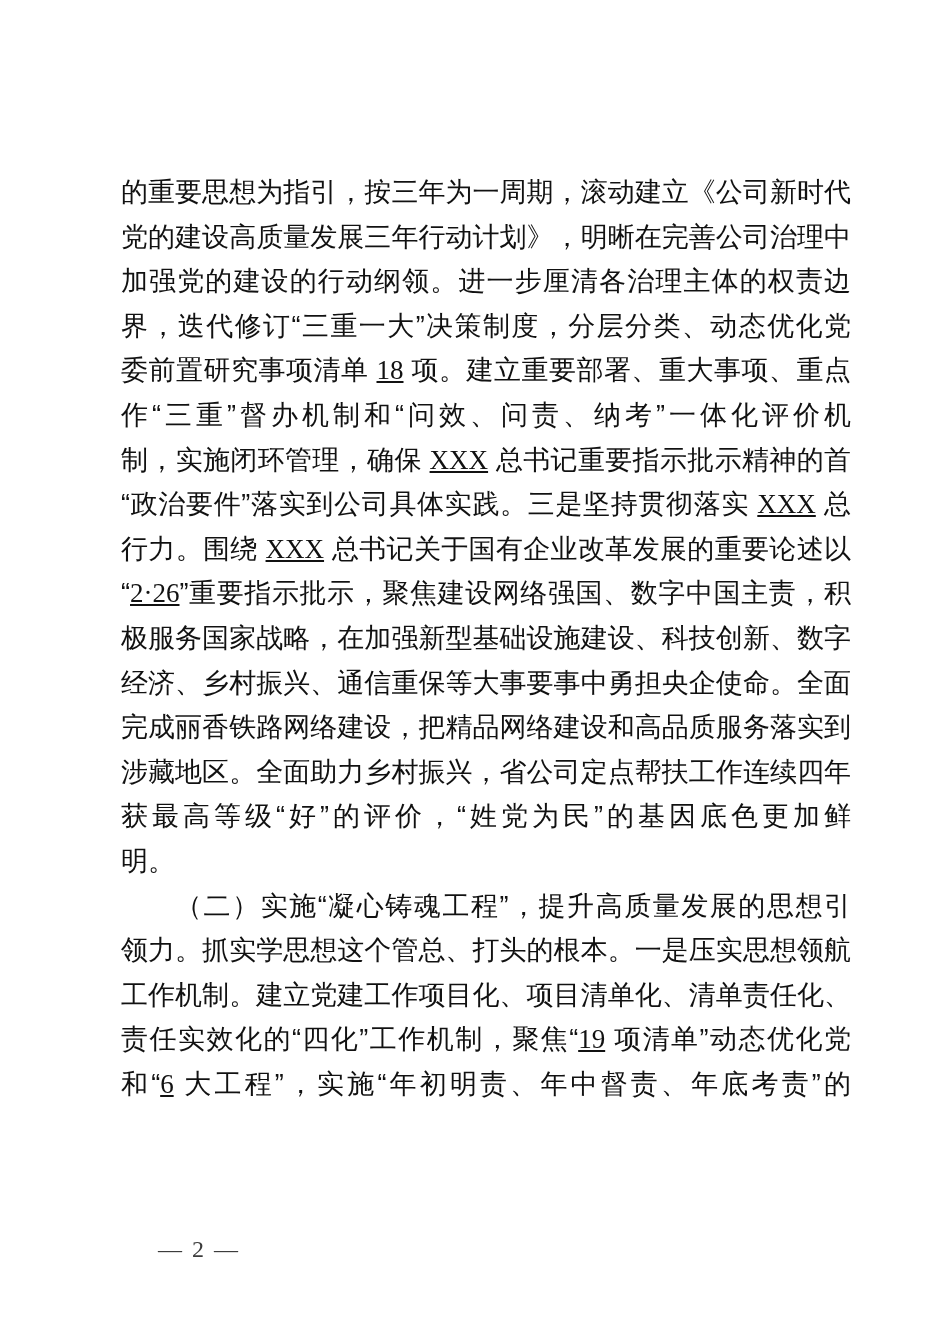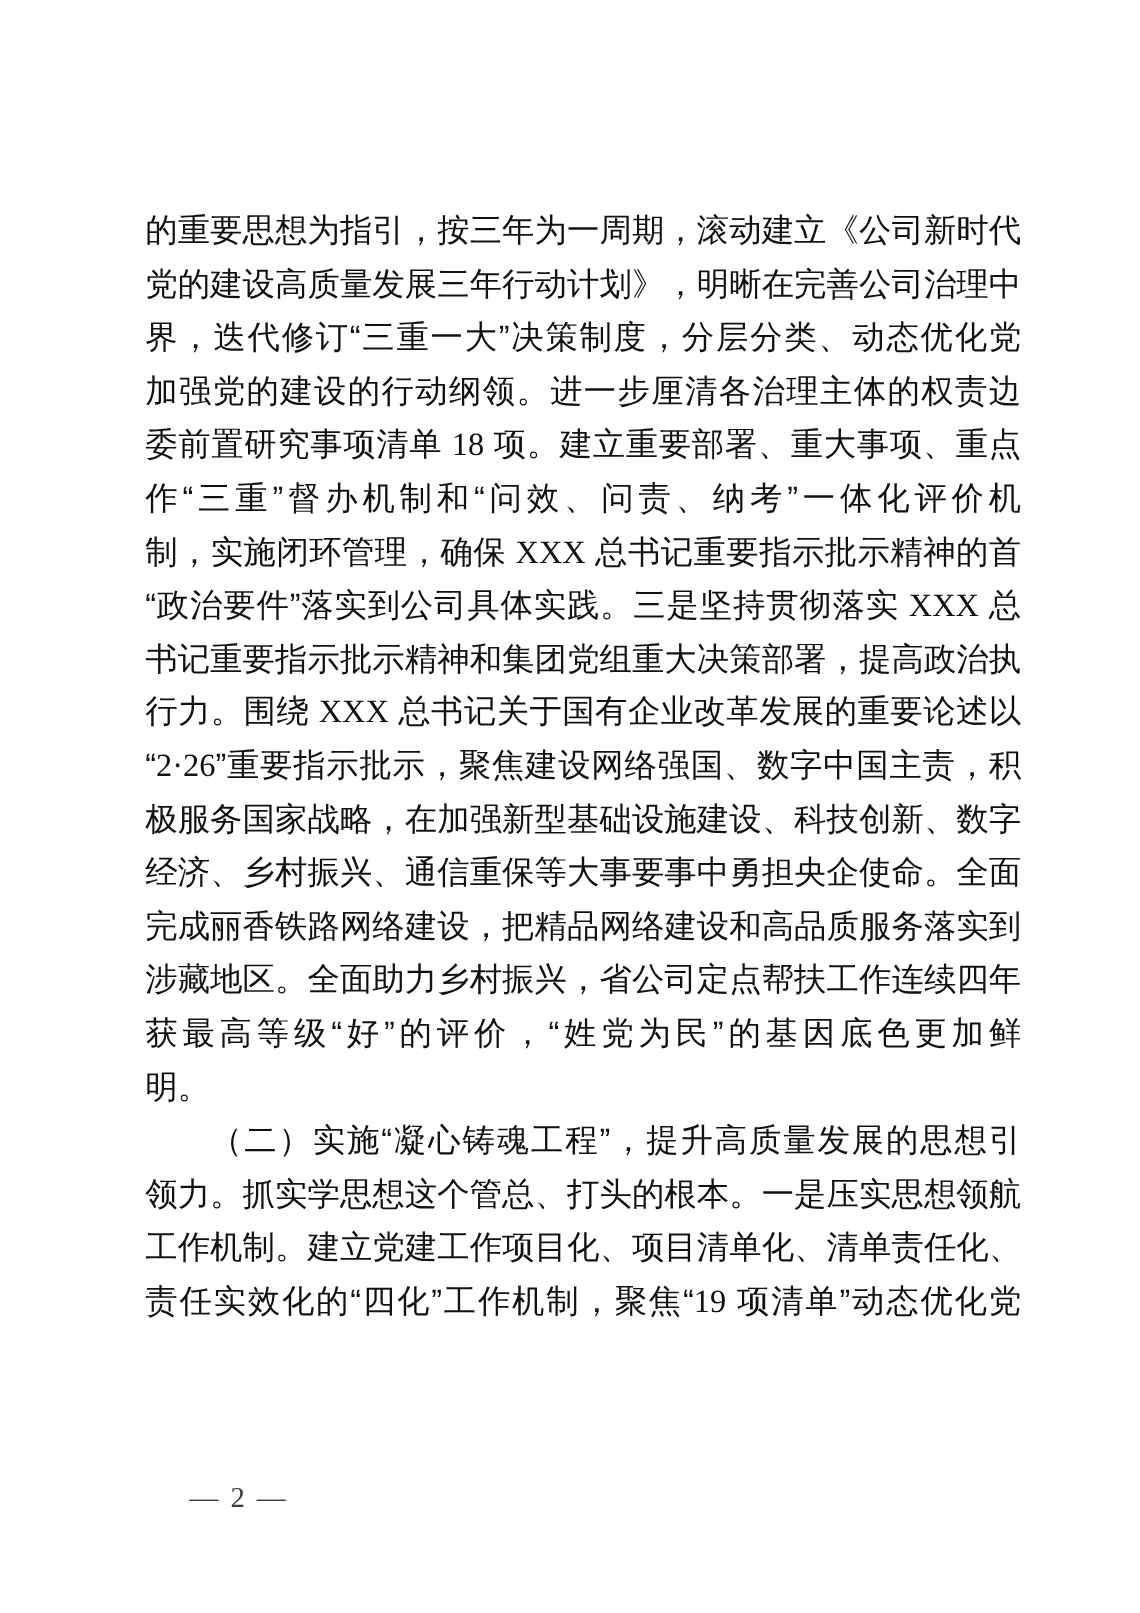--- a/index.html
+++ b/index.html
@@ -37,57 +37,58 @@
   }
   .text-line.indent {
     text-indent: 54px;
   }
   .text-line.no-justify {
     text-align: left;
     text-align-last: left;
   }
   .latin {
     font-family: "Liberation Serif", serif;
+    text-decoration: underline;
   }
   .page-number {
     position: absolute;
     left: 158px;
     top: 1234px;
     font-family: "Liberation Serif", serif;
     font-size: 24px;
     line-height: 30px;
     color: #3c3c3c;
     letter-spacing: 2px;
   }
 </style>
 </head>
 <body>
 
 <div class="page">
   <div class="document-body">
       <div class="paragraph">
         <div class="text-line"><span>的重要思想为指引，按三年为一周期，滚动建立《公司新时代</span></div>
         <div class="text-line"><span>党的建设高质量发展三年行动计划》，明晰在完善公司治理中</span></div>
+        <div class="text-line"><span>加强党的建设的行动纲领。进一步厘清各治理主体的权责边</span></div>
         <div class="text-line"><span>界，迭代修订“三重一大”决策制度，分层分类、动态优化党</span></div>
-        <div class="text-line"><span>加强党的建设的行动纲领。进一步厘清各治理主体的权责边</span></div>
         <div class="text-line"><span>委前置研究事项清单 </span><span class="latin">18</span><span> 项。建立重要部署、重大事项、重点工</span></div>
         <div class="text-line"><span>作“三重”督办机制和“问效、问责、纳考”一体化评价机</span></div>
         <div class="text-line"><span>制，实施闭环管理，确保 </span><span class="latin">XXX</span><span> 总书记重要指示批示精神的首要</span></div>
         <div class="text-line"><span>“政治要件”落实到公司具体实践。三是坚持贯彻落实 </span><span class="latin">XXX</span><span> 总</span></div>
-        <div class="text-line"><span>书记重要指示批示精神和集团党组重大决策部署，提高政治执</span></div>
         <div class="text-line"><span>行力。围绕 </span><span class="latin">XXX</span><span> 总书记关于国有企业改革发展的重要论述以及</span></div>
         <div class="text-line"><span>“</span><span class="latin">2·26</span><span>”重要指示批示，聚焦建设网络强国、数字中国主责，积</span></div>
         <div class="text-line"><span>极服务国家战略，在加强新型基础设施建设、科技创新、数字</span></div>
         <div class="text-line"><span>经济、乡村振兴、通信重保等大事要事中勇担央企使命。全面</span></div>
         <div class="text-line"><span>完成丽香铁路网络建设，把精品网络建设和高品质服务落实到</span></div>
         <div class="text-line"><span>涉藏地区。全面助力乡村振兴，省公司定点帮扶工作连续四年</span></div>
         <div class="text-line"><span>获最高等级“好”的评价，“姓党为民”的基因底色更加鲜</span></div>
         <div class="text-line no-justify"><span>明。</span></div>
       </div>
       <div class="paragraph">
         <div class="text-line indent"><span>（二）实施“凝心铸魂工程”，提升高质量发展的思想引</span></div>
         <div class="text-line"><span>领力。抓实学思想这个管总、打头的根本。一是压实思想领航</span></div>
         <div class="text-line"><span>工作机制。建立党建工作项目化、项目清单化、清单责任化、</span></div>
         <div class="text-line"><span>责任实效化的“四化”工作机制，聚焦“</span><span class="latin">19</span><span> 项清单”动态优化党</span></div>
+        <div class="text-line"><span>和“</span><span class="latin">6</span><span> 大工程”，实施“年初明责、年中督责、年底考责”的</span></div>
       </div>
     </div>
   <div class="page-number">— 2 —</div>
 </div>
 
 </body></html>

